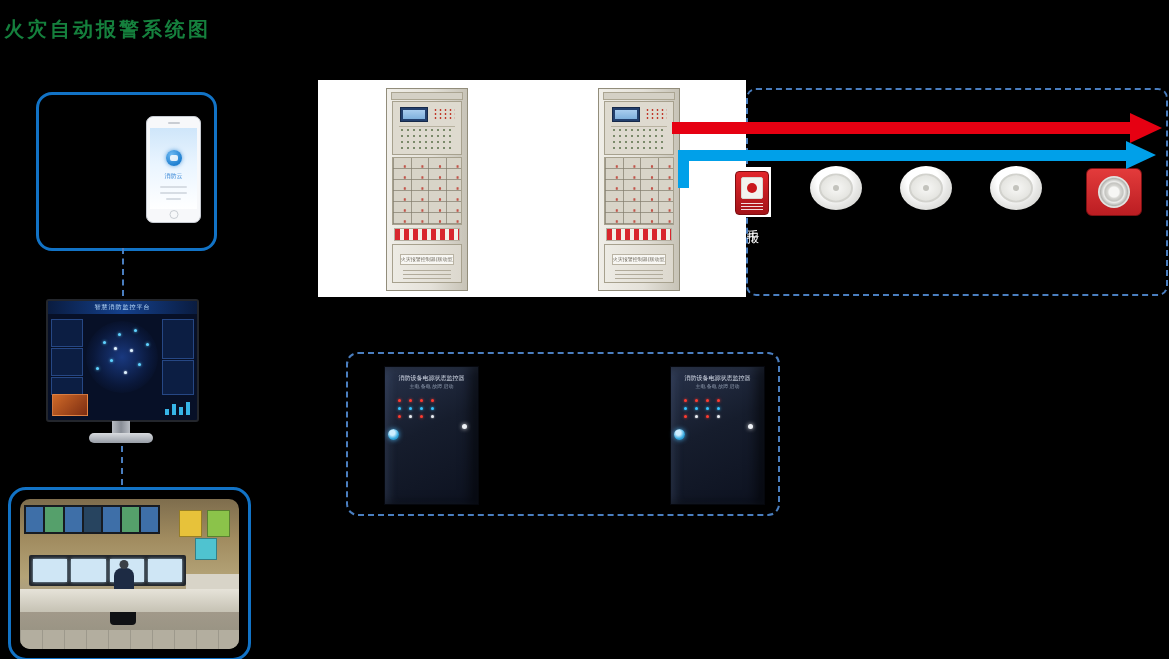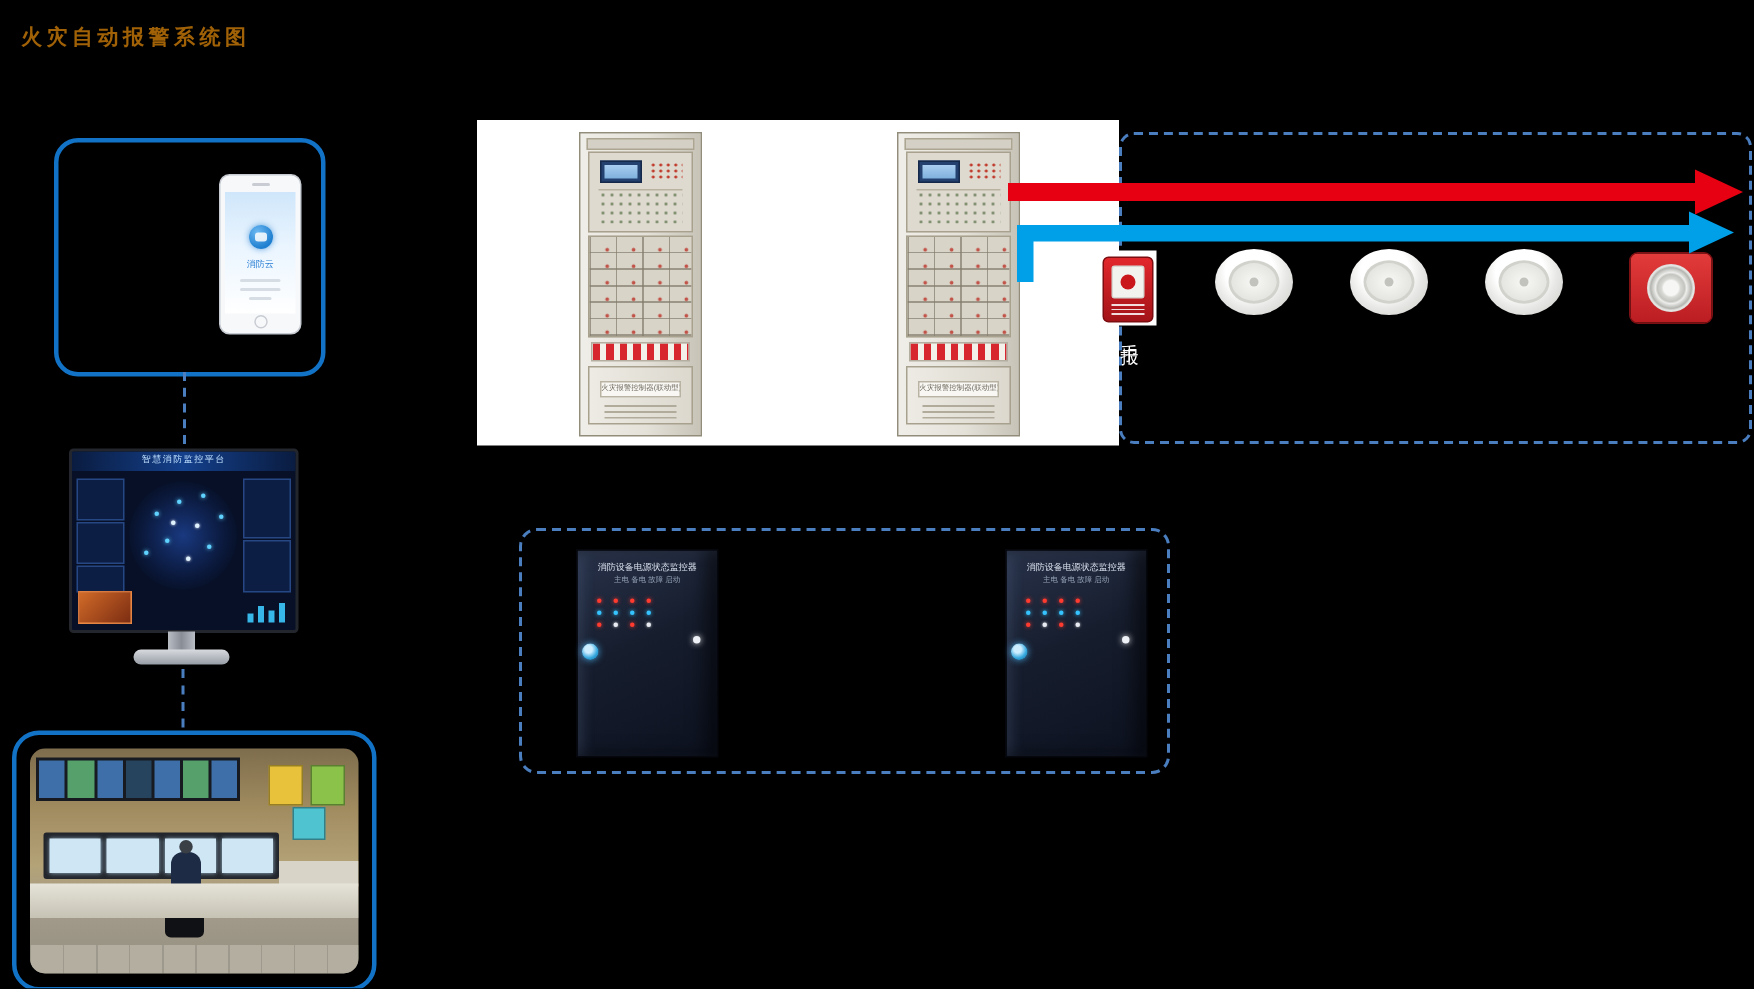--- a/index.html
+++ b/index.html
@@ -1,20 +1,20 @@
 <!DOCTYPE html>
 <html><head>
 <meta charset="utf-8">
 <style>
   html,body{margin:0;padding:0;background:#000;}
   .stage{position:relative;width:1169px;height:659px;background:#000;overflow:hidden;font-family:"Liberation Sans",sans-serif;}
   .abs{position:absolute;}
 
   
-  .diagram-title{left:14px;top:16px;font-size:14px;font-weight:bold;color:#a16207;letter-spacing:3px;}
+  .diagram-title{left:4px;top:16px;font-size:20px;font-weight:bold;color:#15803d;letter-spacing:3px;}
 
   
   .phone-frame{left:36px;top:92px;width:175px;height:153px;border:3px solid #1273c6;border-radius:16px;}
   .phone{left:107px;top:21px;width:53px;height:105px;background:#f7f8fa;border:1px solid #c6cad1;border-radius:7px;}
   .phone-speaker{left:50%;top:5px;transform:translateX(-50%);width:12px;height:2px;border-radius:2px;background:#c9cdd3;}
   .phone-screen{left:3px;right:3px;top:11px;bottom:13px;background:linear-gradient(180deg,#cfe6fa 0%,#eaf5ff 45%,#ffffff 100%);overflow:hidden;}
   .phone-logo{left:50%;top:22px;transform:translateX(-50%);width:16px;height:16px;border-radius:50%;background:radial-gradient(circle at 35% 30%,#6db9f2,#1f7fd0 70%);box-shadow:0 0 4px rgba(40,130,210,.7);}
   .phone-logo::after{content:"";position:absolute;left:4px;top:5px;width:8px;height:6px;border-radius:2px;background:rgba(255,255,255,.85);}
   .phone-app-name{left:0;right:0;top:44px;text-align:center;font-size:6px;color:#2a7fd4;}
   .phone-line{left:10px;right:10px;height:2px;background:#d7dde4;border-radius:1px;}

